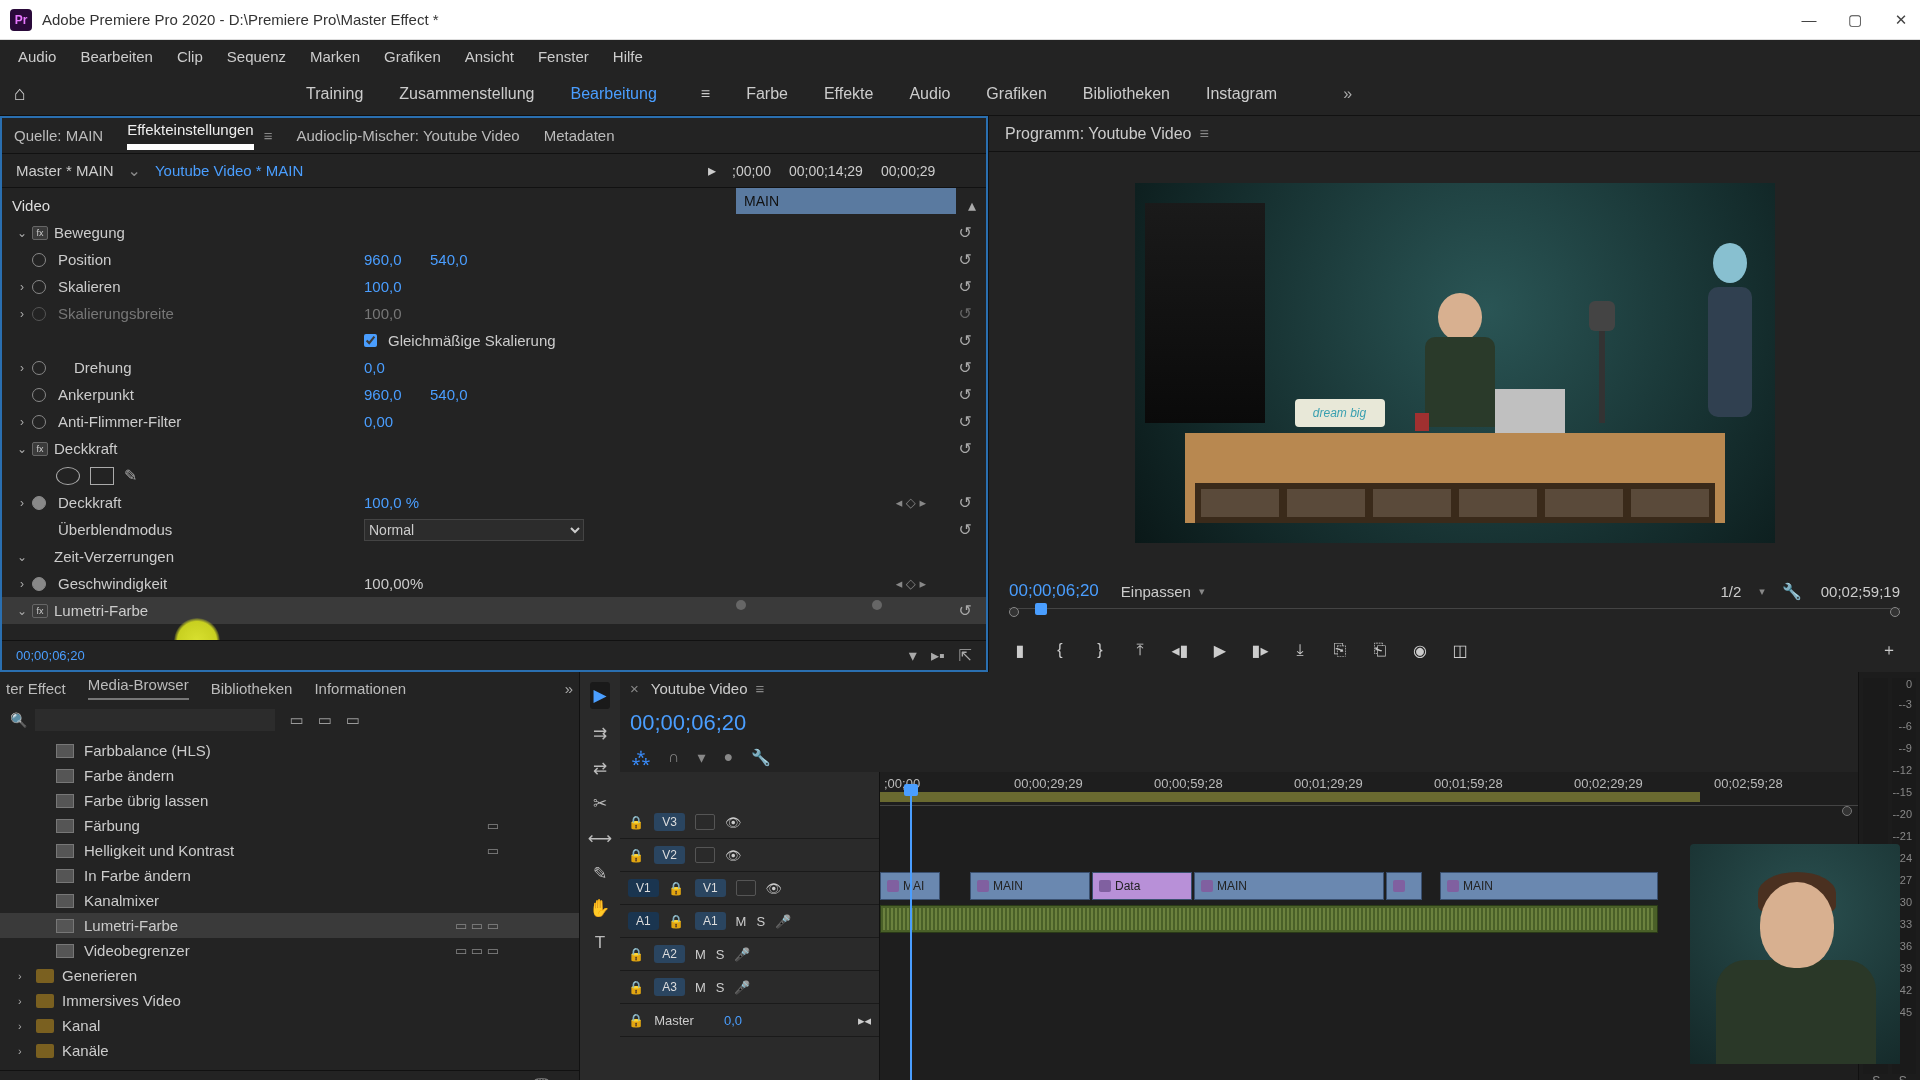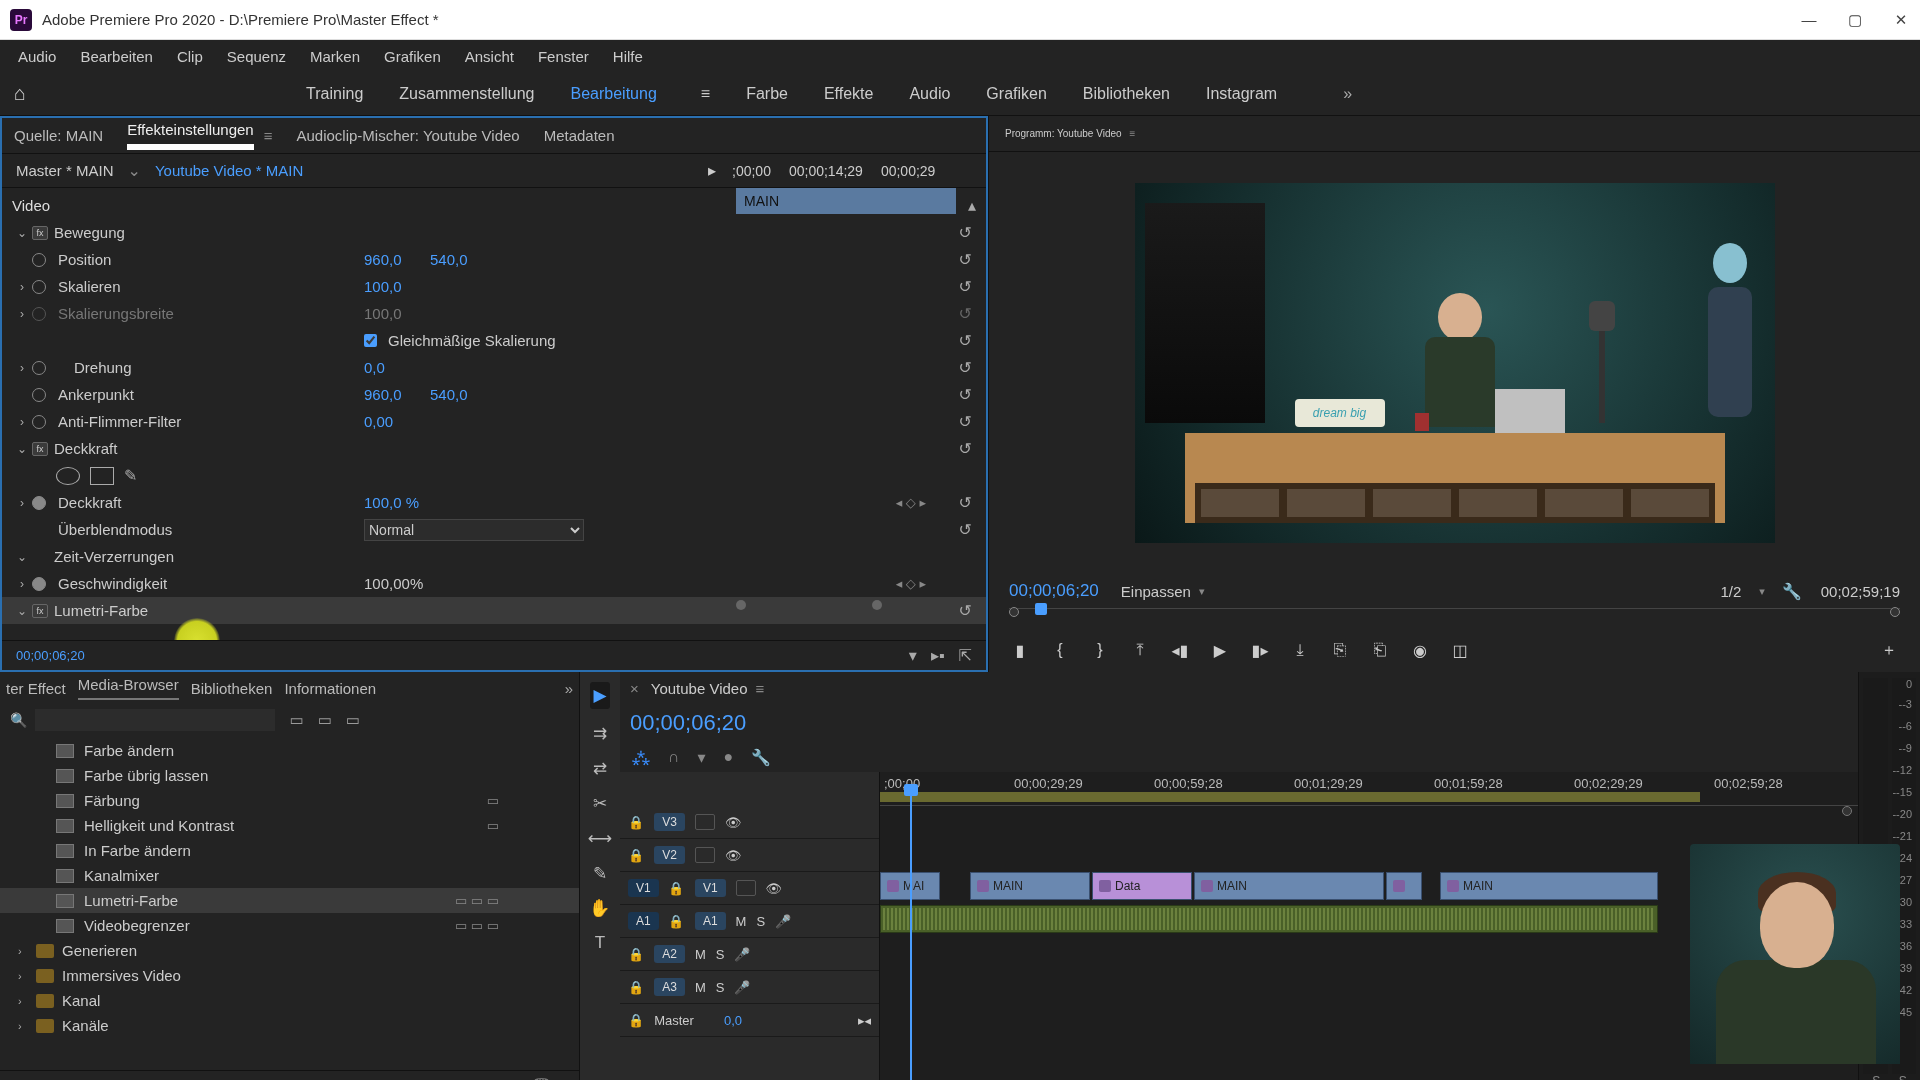--- a/index.html
+++ b/index.html
@@ -51,21 +51,21 @@
 .mask-tools .ellipse { border-radius:50%; }
 .mask-tools .pen { border:none; color:#aaa; font-size:16px; }
 .lumetri-row { background:#3a3a3a; }
 .cursor-hl { position:absolute; width:46px; height:46px; background:radial-gradient(circle,#d8e030 0%,#c8d020 60%,rgba(200,208,32,0) 72%); border-radius:50%; z-index:5; pointer-events:none; }
 .fx-footer { height:30px; display:flex; align-items:center; padding:0 14px; font-size:13px; color:#4a9eff; border-top:1px solid #111; }
 .fx-footer .icons { margin-left:auto; display:flex; gap:14px; color:#aaa; font-size:16px; }
 .sliderbar { position:absolute; bottom:30px; left:740px; width:150px; height:10px; }
 .sliderbar .dot { width:10px; height:10px; background:#666; border-radius:50%; position:absolute; }
 
 .right-col { flex:1; display:flex; flex-direction:column; background:#232323; border-left:1px solid #111; }
-.prog-tab { height:36px; display:flex; align-items:center; padding:0 16px; color:#ccc; font-size:10px; gap:8px; border-bottom:1px solid #111; }
+.prog-tab { height:36px; display:flex; align-items:center; padding:0 16px; color:#ccc; font-size:16px; gap:8px; border-bottom:1px solid #111; }
 .monitor { flex:1; display:flex; align-items:center; justify-content:center; padding:8px 20px; }
 .video-frame { width:640px; height:360px; background:#1a3a3a; position:relative; overflow:hidden; }
 .vf-wall { position:absolute; inset:0; background:radial-gradient(circle at 55% 35%, #2a5555 0%, #163030 60%, #0a1818 100%); }
 .vf-desk { position:absolute; bottom:20px; left:50px; right:50px; height:90px; background:#b88850; }
 .vf-shelf { position:absolute; bottom:20px; left:60px; right:60px; height:40px; background:#3a2a1a; display:flex; gap:8px; padding:6px; }
 .vf-shelf div { flex:1; background:#5a4a3a; }
 .vf-person { position:absolute; left:290px; top:110px; width:70px; height:130px; }
 .vf-head { width:44px; height:48px; background:#d8b090; border-radius:50%; margin:0 auto; }
 .vf-body { width:70px; height:90px; background:#2a3a2a; border-radius:10px 10px 0 0; margin-top:-4px; }
 .vf-laptop { position:absolute; left:360px; bottom:110px; width:70px; height:44px; background:#c0c0c0; }
@@ -86,21 +86,21 @@
 .mon-scrub { height:20px; margin:0 20px; position:relative; border-top:1px solid #444; }
 .mon-scrub .ph { position:absolute; left:26px; top:-6px; width:12px; height:12px; background:#4a9eff; border-radius:2px; }
 .mon-scrub .end { position:absolute; left:0; top:-2px; width:10px; height:10px; border:1px solid #888; border-radius:50%; background:#333; }
 .mon-scrub .end.r { left:auto; right:0; }
 .transport { height:44px; display:flex; align-items:center; justify-content:center; gap:18px; color:#ccc; font-size:16px; padding:0 20px; }
 .transport .btn { width:22px; text-align:center; }
 .transport .plus { margin-left:auto; }
 
 .bottom { display:flex; height:428px; background:#1c1c1c; }
 .proj-panel { width:580px; background:#232323; display:flex; flex-direction:column; border-right:1px solid #111; }
-.proj-tabs { height:32px; display:flex; align-items:center; gap:12px; padding:0 6px; font-size:15px; color:#bbb; }
+.proj-tabs { height:32px; display:flex; align-items:center; gap:22px; padding:0 6px; font-size:15px; color:#bbb; }
 .proj-tabs .at { border-bottom:2px solid #777; padding-bottom:5px; }
 .proj-tabs .more { margin-left:auto; color:#aaa; }
 .proj-search { height:32px; display:flex; align-items:center; padding:0 10px; gap:8px; }
 .proj-search .mag { color:#888; font-size:14px; }
 .proj-search input { flex:0 0 240px; background:#2c2c2c; border:none; height:22px; color:#ccc; padding:0 6px; }
 .proj-search .ic { color:#999; margin-left:6px; font-size:15px; }
 .eff-list { flex:1; overflow:hidden; padding:2px 0; }
 .eff-row { height:25px; display:flex; align-items:center; padding:0 10px 0 56px; color:#ccc; font-size:15px; position:relative; }
 .eff-row .box { position:absolute; left:56px; width:18px; height:14px; background:#555; border:1px solid #777; }
 .eff-row .name { margin-left:28px; }
@@ -425,20 +425,24 @@
     <div class="proj-search">
       <span class="mag">🔍</span>
       <input style="">
       <span class="ic">▭</span>
       <span class="ic">▭</span>
       <span class="ic">▭</span>
     </div>
     <div class="eff-list">
       <div class="eff-row">
           <span class="box"></span>
+          <span class="name">Farbbalance (HLS)</span>
+        </div>
+      <div class="eff-row">
+          <span class="box"></span>
           <span class="name">Farbe ändern</span>
         </div>
       <div class="eff-row">
           <span class="box"></span>
           <span class="name">Farbe übrig lassen</span>
         </div>
       <div class="eff-row">
           <span class="box"></span>
           <span class="name">Färbung</span>
           <span class="badges">▭</span>

